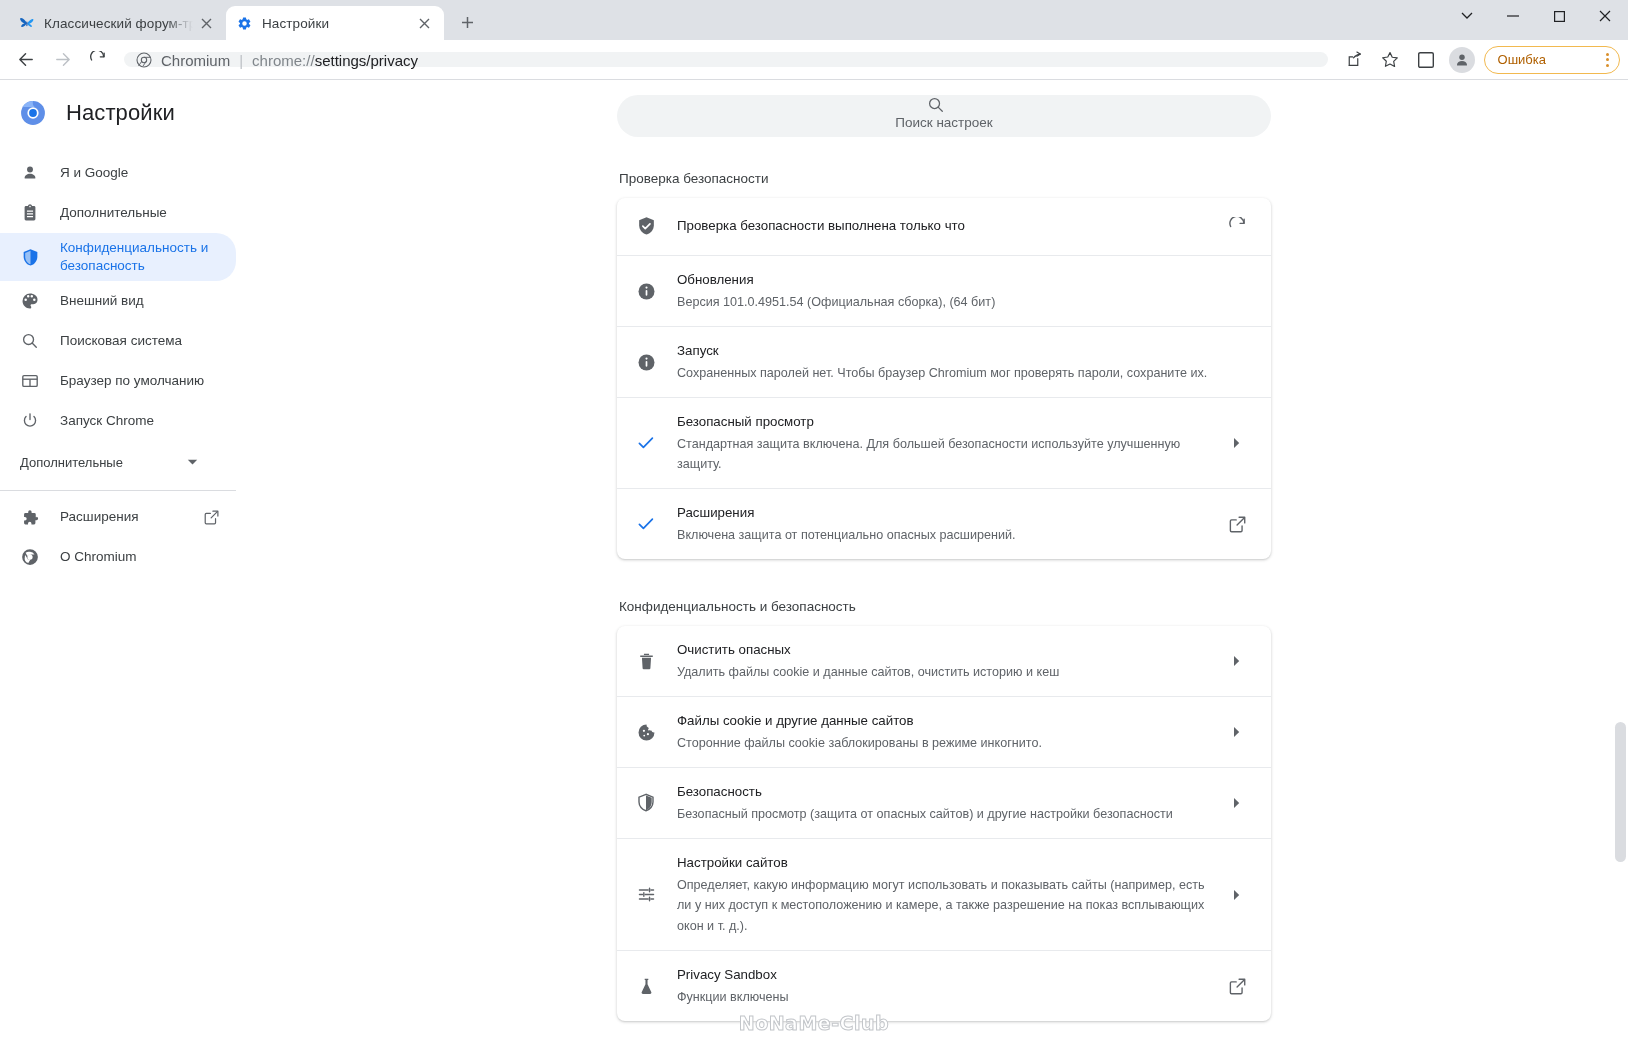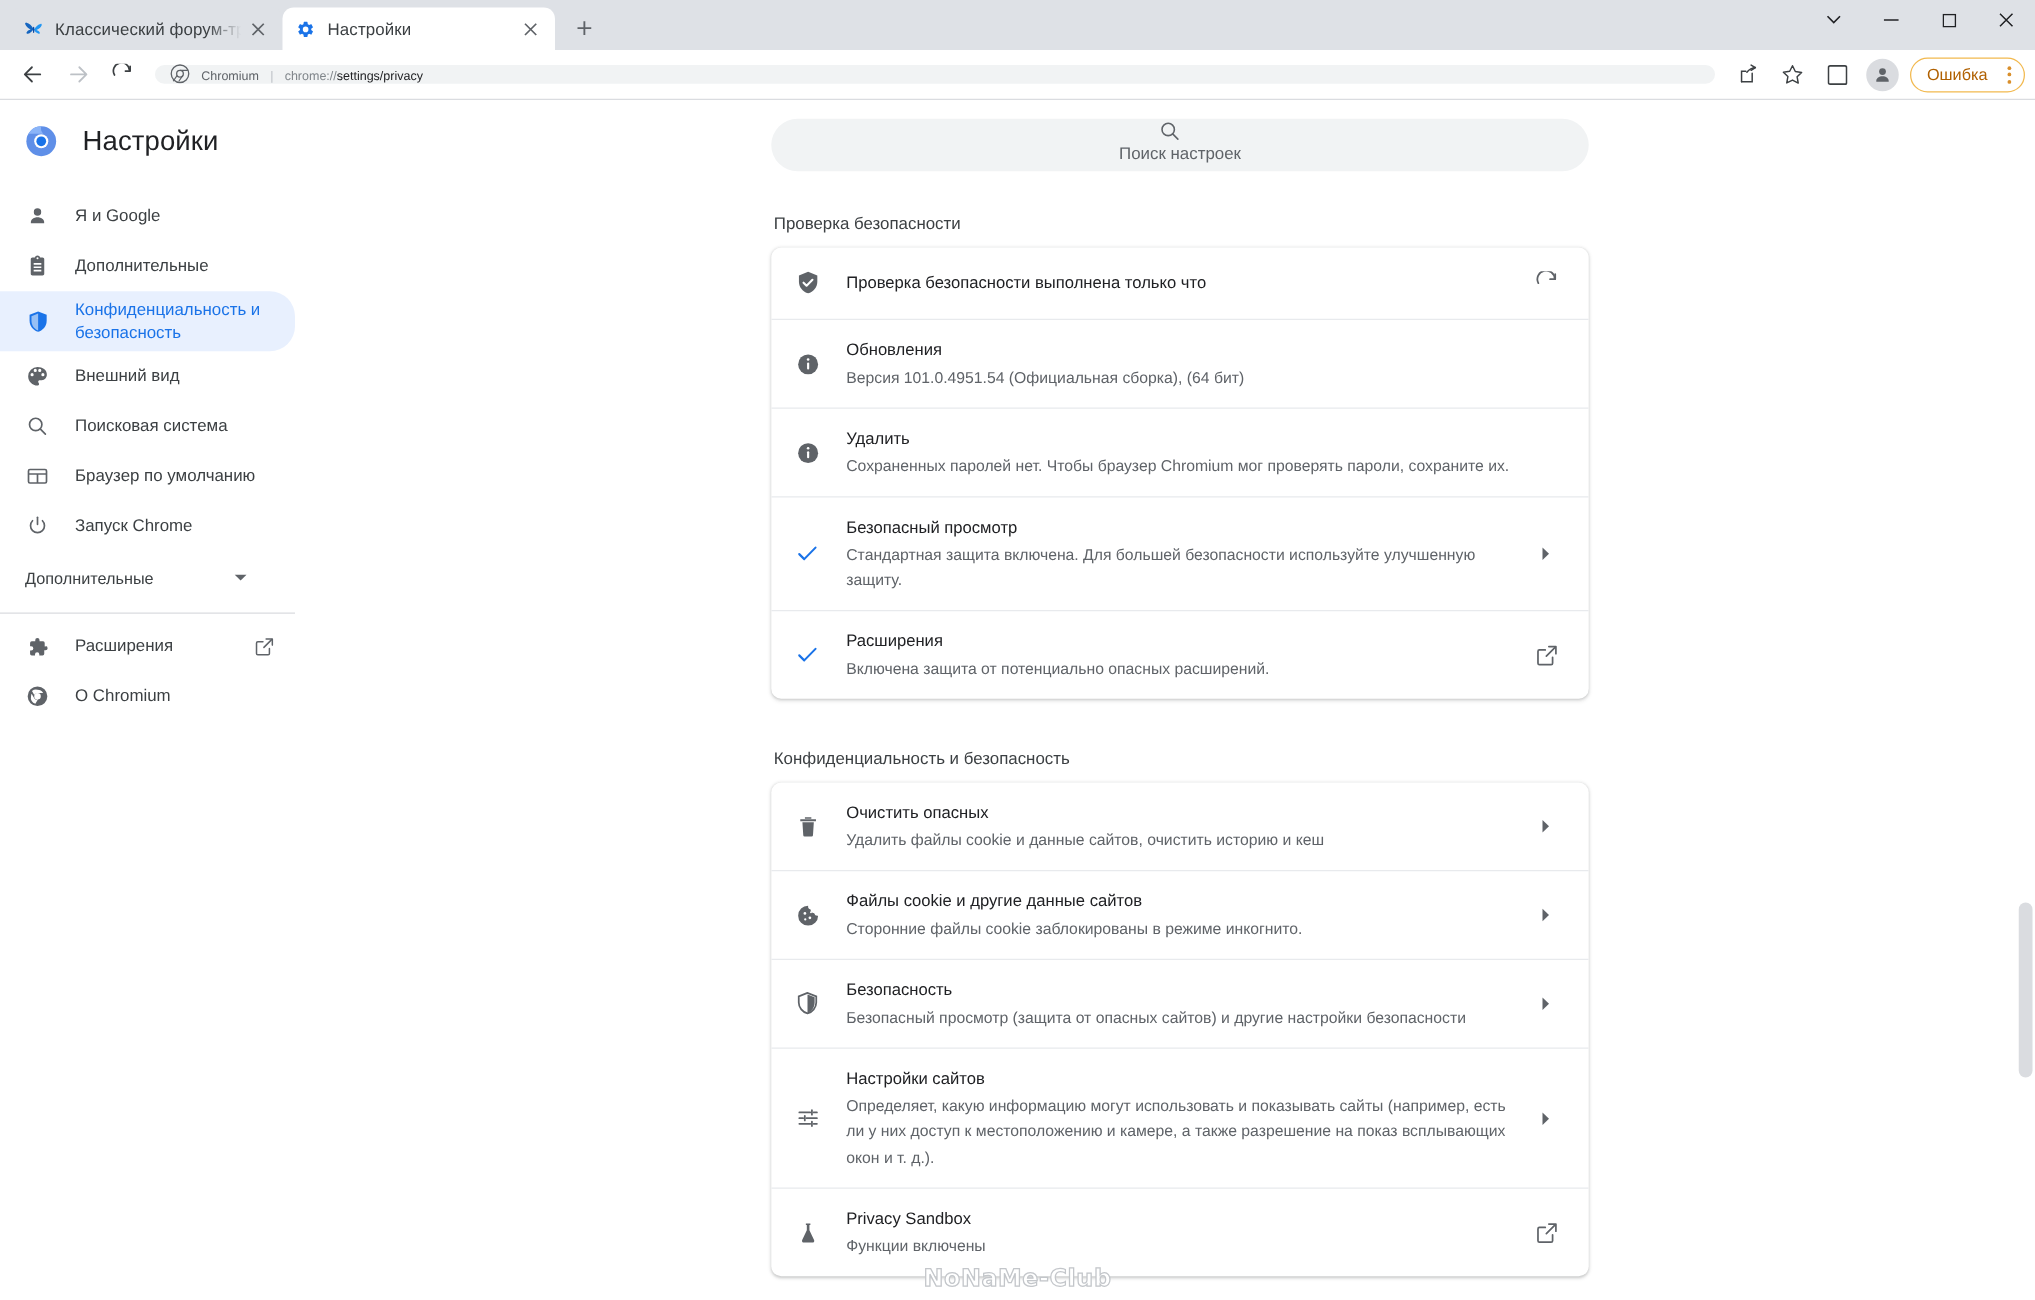--- a/index.html
+++ b/index.html
@@ -55,32 +55,32 @@
     height: 40px; background: #fff; display: flex; align-items: center;
     padding: 0 8px; border-bottom: 1px solid #dadce0;
   }
   .tb-icon {
     width: 30px; height: 30px; border-radius: 50%;
     display: flex; align-items: center; justify-content: center;
     margin: 0 3px; flex: 0 0 30px;
   }
   .omnibox {
     flex: 1; height: 15px; background: #f1f3f4; border-radius: 14px;
-    display: flex; align-items: flex-end; padding: 0 12px; margin: 0 8px;
-    font-size: 10px;
+    display: flex; align-items: flex-start; padding: 0 12px; margin: 0 8px;
+    font-size: 15px;
   }
   .omni-site { color: #5f6368; margin-left: 9px; }
   .omni-sep { color: #bdc1c6; margin: 0 9px; font-weight: 300; }
   .omni-url-dim { color: #80868b; }
   .omni-url-strong { color: #202124; }
 
   .err-badge {
     height: 28px; border: 1px solid #f2b94f; border-radius: 14px;
     display: flex; align-items: center; padding: 0 4px 0 13px;
-    color: #b06000; font-size: 13px; margin-left: 4px; background:#fff;
+    color: #b06000; font-size: 13px; margin-left: 4px; background:#fff;gap:44px;
   }
   .err-dots { display:flex; flex-direction:column; gap:2.5px; margin-left: 10px; padding: 0 6px; }
   .err-dots i { width: 3px; height: 3px; border-radius:50%; background:#d98f2b; display:block; }
 
   .avatar-circle {
     width: 26px; height: 26px; border-radius: 50%; background: #dadce0;
     display:flex; align-items:center; justify-content:center;
   }
 
   
@@ -487,21 +487,21 @@
 
           <div class="row">
             <span class="row-icon">
               <svg width="19" height="19" viewBox="0 0 20 20">
                   <circle cx="10" cy="10" r="8.4" fill="#5f6368"></circle>
                   <rect x="9.1" y="8.4" width="1.8" height="6" rx="0.9" fill="#fff"></rect>
                   <circle cx="10" cy="5.9" r="1.1" fill="#fff"></circle>
                 </svg>
             </span>
             <div class="row-body">
-              <div class="row-title">Удалить</div>
+              <div class="row-title">Запуск</div>
               <div class="row-sub">Сохраненных паролей нет. Чтобы браузер Chromium мог проверять пароли, сохраните их.</div>
             </div>
           </div>
 
           <div class="row">
             <span class="row-icon">
               <svg width="20" height="20" viewBox="0 0 20 20">
                   <path d="M3.4 10.3l4 4 9-9.2" stroke="#1a73e8" stroke-width="1.7" fill="none" stroke-linecap="round" stroke-linejoin="round"></path>
                 </svg>
             </span>

